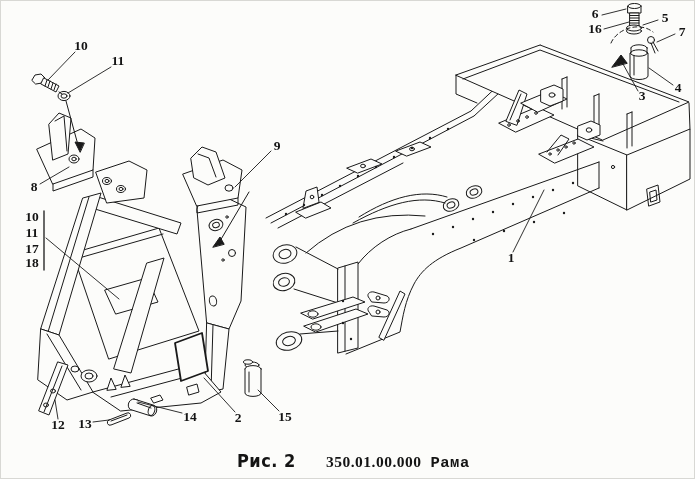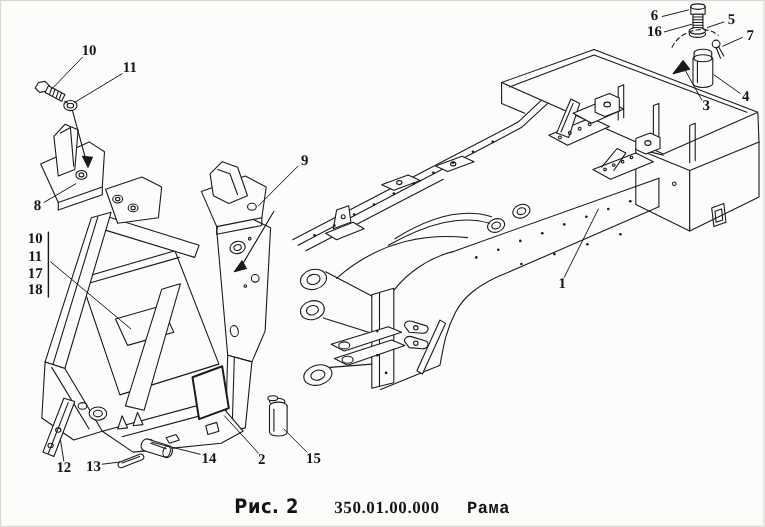--- a/index.html
+++ b/index.html
@@ -3,25 +3,25 @@
 <meta charset="utf-8">
 <style>
   html,body{margin:0;padding:0;background:#e8e8e6;}
   .page{
     width:695px;height:479px;position:relative;overflow:hidden;
     background:#fcfcfa;border:1px solid #d8d8d4;box-sizing:border-box;
     font-family:"Liberation Serif", serif;
   }
   .page svg{position:absolute;left:0;top:0;}
   .caption{
-    position:absolute;left:212px;top:449px;white-space:nowrap;
-    color:#141414;display:flex;align-items:baseline;gap:16px;
+    position:absolute;left:236px;top:449px;white-space:nowrap;
+    color:#141414;display:flex;align-items:baseline;
   }
   .caption .fig{font-weight:700;font-size:18px;letter-spacing:.5px;font-family:"DejaVu Sans",sans-serif;font-stretch:condensed;}
-  .caption .code{font-weight:700;font-size:15.5px;margin-left:16px;letter-spacing:.5px;}
+  .caption .code{font-weight:700;font-size:15.5px;margin-left:30px;letter-spacing:.5px;}
   .caption .name{font-weight:700;font-size:15.5px;margin-left:9px;letter-spacing:.5px;font-family:Liberation Mono, monospace;}
   text.callout{
     font-family:"Liberation Serif",serif;font-weight:700;font-size:13.5px;
     fill:#141414;text-anchor:middle;dominant-baseline:middle;
   }
 </style>
 </head>
 <body>
 
 <div class="page">

